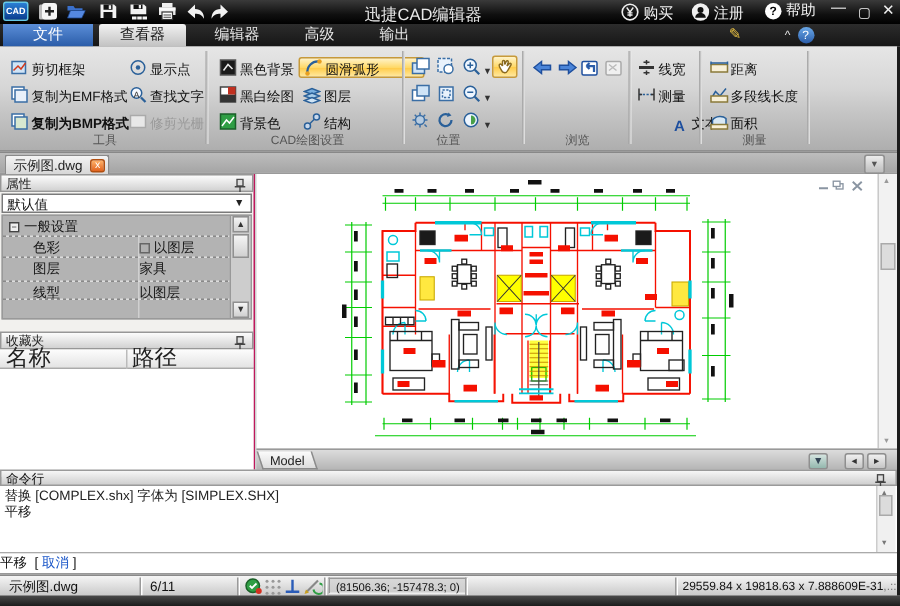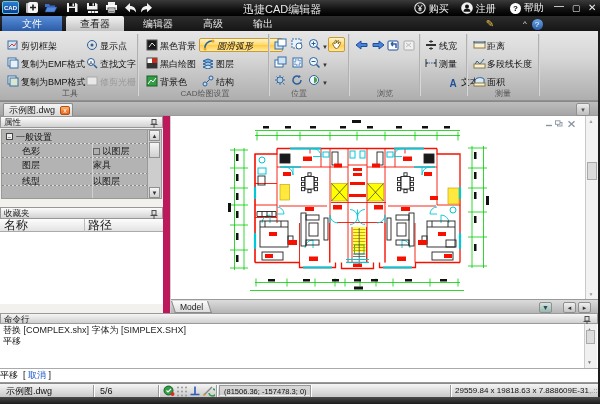--- a/index.html
+++ b/index.html
@@ -21,34 +21,34 @@
 .rbtn{position:absolute;height:14px;line-height:14px;font-size:9px;color:#111;white-space:nowrap;}
 .rbtn .ic{display:inline-block;width:12px;height:12px;vertical-align:-2px;margin-right:2px;}
 .hilite{background:linear-gradient(#fff3c8,#ffd968 50%,#ffca45 51%,#ffe9a0);border:1px solid #c79a3a;border-radius:2px;}
 .gray{color:#9a9a9a;}
 
 #doctabbar{position:absolute;left:0;top:101px;width:598px;height:15px;background:linear-gradient(#bdbdbd,#a5a5a5);border-top:1px solid #888;border-bottom:1px solid #9a9a9a;}
 #doctab{position:absolute;left:3px;top:1px;width:70px;height:14px;background:linear-gradient(#f4f4f4,#d5d5d5);border:1px solid #8a8a8a;border-bottom:none;border-radius:2px 2px 0 0;font-size:9px;line-height:13px;padding-left:5px;color:#222;}
 #doctab .x{position:absolute;right:2px;top:2px;width:10px;height:9px;background:linear-gradient(#ffb36a,#e2641f);border:1px solid #b14f10;border-radius:2px;color:#fff;font-size:7px;line-height:8px;text-align:center;}
 #docdd{position:absolute;right:8px;top:1px;width:14px;height:13px;background:linear-gradient(#ececec,#bdbdbd);border:1px solid #909090;border-radius:2px;font-size:7px;text-align:center;line-height:12px;color:#555;}
 
-#leftpanel{position:absolute;left:0;top:116px;width:170px;height:197px;background:#f2f1ee;border-right:7px solid #be185d;}
+#leftpanel{position:absolute;left:0;top:116px;width:170px;height:197px;background:#f2f1ee;border-right:1px solid #be185d;}
 .phead{position:relative;height:12px;background:linear-gradient(#fcfcfc,#d2d2d2);border:1px solid #979797;font-size:8.5px;line-height:11px;padding-left:3px;color:#222;}
 .pin{position:absolute;right:4px;top:1px;width:8px;height:9px;font-size:8px;line-height:9px;color:#333;}
 #combo{position:relative;height:13px;background:#fff;border:1px solid #7a7a7a;margin:1px 1px 0 1px;font-size:9px;line-height:12px;padding-left:3px;}
 #combo .arr{position:absolute;right:1px;top:0;width:13px;height:11px;font-size:7px;text-align:center;line-height:11px;color:#222;}
 #proptable{position:relative;height:70px;background:#b3b3b3;margin:1px 1px 0 1px;border:1px solid #999;}
 .prow{position:absolute;left:0;width:152px;height:14px;font-size:9px;line-height:14px;color:#151515;}
 .prow .c2{position:absolute;left:91px;top:0;text-align:center;}
 .pdiv{position:absolute;left:90px;top:0;width:1px;height:56px;background:#d0d0d0;}
 .dash{position:absolute;left:0;width:152px;height:1px;background:repeating-linear-gradient(90deg,#888 0 2px,#ddd 2px 4px);}
 #ptscroll{position:absolute;right:0;top:0;width:14px;height:68px;background:#cdcdcd;border-left:1px solid #999;}
 #ptscroll .sb{position:absolute;left:1px;width:11px;height:11px;background:linear-gradient(#f5f5f5,#d0d0d0);border:1px solid #909090;font-size:6px;text-align:center;line-height:10px;color:#333;}
 #favhead{margin-top:8px;}
-#favcols{position:relative;height:13px;background:linear-gradient(#fdfdfd,#e3e3e3);border-bottom:1px solid #aaa;font-size:12px;line-height:12px;color:#222;}
+#favcols{position:relative;height:13px;background:linear-gradient(#fdfdfd,#e3e3e3);border-bottom:1px solid #aaa;font-size:15px;line-height:12px;color:#222;}
 #favbody{height:72px;background:#fff;}
 
 #canvas{position:absolute;left:171px;top:116px;width:427px;height:183px;background:#fff;}
 #vscroll{position:absolute;right:0;top:0;width:13px;height:183px;background:#f2f2f2;border-left:1px solid #c9c9c9;}
 #vscroll .thumb{position:absolute;left:1px;top:46px;width:10px;height:18px;background:#dcdcdc;border:1px solid #aaa;}
 #vscroll .a{position:absolute;left:2.5px;font-size:5px;color:#9a9a9a;}
 .mdico{position:absolute;top:3px;color:#5f6f7f;font-size:9px;font-weight:bold;}
 
 #modelbar{position:absolute;left:171px;top:299px;width:427px;height:14px;background:linear-gradient(#dcdcdc,#b5b5b5);border-top:1px solid #999;}
 #modeltab{position:absolute;left:2px;top:1px;width:37px;height:12px;background:linear-gradient(#fbfbfb,#dcdcdc);border:1px solid #8a8a8a;border-top:none;transform:skewX(18deg);}
@@ -134,21 +134,21 @@
 <div id="ribbon">
 
   <div class="rbtn" style="left:7px;top:8px;"><span class="ic"><svg width="12" height="12">
           <rect x="1" y="2" width="9" height="8" fill="#cfe4f7" stroke="#3a6ea5"></rect>
           <path d="M2 8l3-3 2 2 3-4" stroke="#d03a1e" fill="none"></path>
         </svg></span>剪切框架</div>
   <div class="rbtn" style="left:7px;top:26px;"><span class="ic"><svg width="12" height="12">
           <rect x="1" y="1" width="8" height="8" fill="#fff" stroke="#3a6ea5"></rect>
           <rect x="3" y="3" width="8" height="8" fill="#e8f0fa" stroke="#3a6ea5"></rect>
         </svg></span>复制为EMF格式</div>
-  <div class="rbtn" style="left:7px;top:44px;"><span class="ic"><svg width="12" height="12">
+  <div class="rbtn" style="left:7px;top:44px;font-weight:bold;"><span class="ic"><svg width="12" height="12">
           <rect x="1" y="1" width="8" height="8" fill="#fff" stroke="#3a6ea5"></rect>
           <rect x="3" y="3" width="8" height="8" fill="#d8e8d0" stroke="#3a6ea5"></rect>
         </svg></span>复制为BMP格式</div>
   <div class="rbtn" style="left:86px;top:8px;"><span class="ic"><svg width="12" height="12">
           <circle cx="6" cy="6" r="4.5" fill="none" stroke="#2a6099"></circle>
           <circle cx="6" cy="6" r="1.5" fill="#2a6099"></circle>
         </svg></span>显示点</div>
   <div class="rbtn" style="left:86px;top:26px;"><span class="ic"><svg width="12" height="12">
           <circle cx="5" cy="5" r="3.5" fill="#f4f8ff" stroke="#2a6099"></circle>
           <path d="M8 8l3 3" stroke="#2a6099" stroke-width="1.5"></path>
@@ -166,21 +166,21 @@
         </svg></span>黑色背景</div>
   <div class="rbtn" style="left:146px;top:26px;"><span class="ic"><svg width="12" height="12">
           <rect x="1" y="1" width="10" height="10" fill="#fff" stroke="#444"></rect>
           <rect x="1" y="6" width="10" height="5" fill="#333"></rect>
           <rect x="6" y="1" width="5" height="5" fill="#c03020"></rect>
         </svg></span>黑白绘图</div>
   <div class="rbtn" style="left:146px;top:44px;"><span class="ic"><svg width="12" height="12">
           <rect x="1" y="1" width="10" height="10" fill="#2f9e44" stroke="#1a5f28"></rect>
           <path d="M2 9l3-4 2 2 3-4" stroke="#fff" fill="none"></path>
         </svg></span>背景色</div>
-  <div class="rbtn hilite" style="left:199px;top:7px;width:84px;padding-left:3px;font-style:italic;"><span class="ic"><svg width="12" height="12">
+  <div class="rbtn hilite" style="left:199px;top:7px;width:84px;padding-left:3px;"><span class="ic"><svg width="12" height="12">
           <path d="M2 10a7 7 0 0 1 8-8" fill="none" stroke="#2a6099" stroke-width="1.5"></path>
           <circle cx="2" cy="10" r="1.5" fill="#e8a020"></circle>
           <circle cx="10" cy="2" r="1.5" fill="#e8a020"></circle>
         </svg></span>圆滑弧形</div>
   <div class="rbtn" style="left:202px;top:26px;"><span class="ic"><svg width="12" height="12">
           <path d="M1 4l5-2 5 2-5 2z" fill="#7ab0e0" stroke="#2a6099"></path>
           <path d="M1 7l5-2 5 2-5 2z" fill="#a8cce8" stroke="#2a6099"></path>
           <path d="M1 10l5-2 5 2-5 2z" fill="#d0e4f4" stroke="#2a6099"></path>
         </svg></span>图层</div>
   <div class="rbtn" style="left:202px;top:44px;"><span class="ic"><svg width="12" height="12">
@@ -287,20 +287,21 @@
   <div id="docdd">▾</div>
 </div>
 
 <div id="leftpanel">
   <div class="phead">属性<span class="pin">
         <svg width="8" height="9" style="display:block;margin-top:1px;">
           <rect x="2" y="0.5" width="4" height="4.5" fill="#ddd" stroke="#444" stroke-width="0.9"></rect>
           <path d="M0.5 5.5h7M4 5.5V9" stroke="#444" stroke-width="0.9" fill="none"></path>
         </svg>
       </span></div>
+  <div id="combo">默认值<span class="arr">▼</span></div>
   <div id="proptable">
     <div class="pdiv" style="top:13px;height:55px;"></div>
     <div class="prow" style="top:0;"><span style="display:inline-block;width:7px;height:7px;border:1px solid #444;background:#eee;font-size:6px;line-height:6px;text-align:center;margin:0 3px 0 4px;vertical-align:1px;">−</span>一般设置</div>
     <div class="dash" style="top:13px;"></div>
     <div class="prow" style="top:14px;"><span style="margin-left:20px;">色彩</span><span class="c2"><span style="display:inline-block;width:7px;height:7px;background:#b0b0b0;border:1px solid #666;vertical-align:-1px;"></span> 以图层</span></div>
     <div class="dash" style="top:27px;"></div>
     <div class="prow" style="top:28px;"><span style="margin-left:20px;">图层</span><span class="c2">家具</span></div>
     <div class="dash" style="top:43px;"></div>
     <div class="prow" style="top:44px;"><span style="margin-left:20px;">线型</span><span class="c2">以图层</span></div>
     <div class="dash" style="top:55px;"></div>
@@ -536,21 +537,21 @@
       <span style="position:absolute;top:0;left:2px;font-size:5px;color:#777;">▲</span>
       <span style="position:absolute;bottom:0;left:2px;font-size:5px;color:#777;">▼</span>
       <span style="position:absolute;top:6px;left:1px;width:9px;height:14px;background:#dcdcdc;border:1px solid #aaa;"></span>
     </div>
 </div>
 <div id="inputrow">平移&nbsp; [ <span style="color:#1a56c8;">取消</span> ]</div>
 
 <div id="statusbar">
   <span class="sseg" style="left:6px;">示例图.dwg</span>
   <span class="ssep" style="left:93px;"></span>
-  <span class="sseg" style="left:100px;">5/6</span>
+  <span class="sseg" style="left:100px;">6/11</span>
   <span class="ssep" style="left:158px;"></span>
   <svg class="sseg" style="left:163px;" width="12" height="12">
       <circle cx="5.5" cy="5.5" r="4.5" fill="#2f9e44" stroke="#1a6028"></circle>
       <path d="M3.5 5.5l1.5 1.5 3-3" stroke="#fff" fill="none" stroke-width="1.2"></path>
       <circle cx="9.5" cy="9" r="2" fill="#d43020"></circle>
     </svg>
   <svg class="sseg" style="left:176px;" width="12" height="12">
       <g fill="#999">
         <circle cx="2" cy="2.5" r="1"></circle>
         <circle cx="6" cy="2.5" r="1"></circle>

